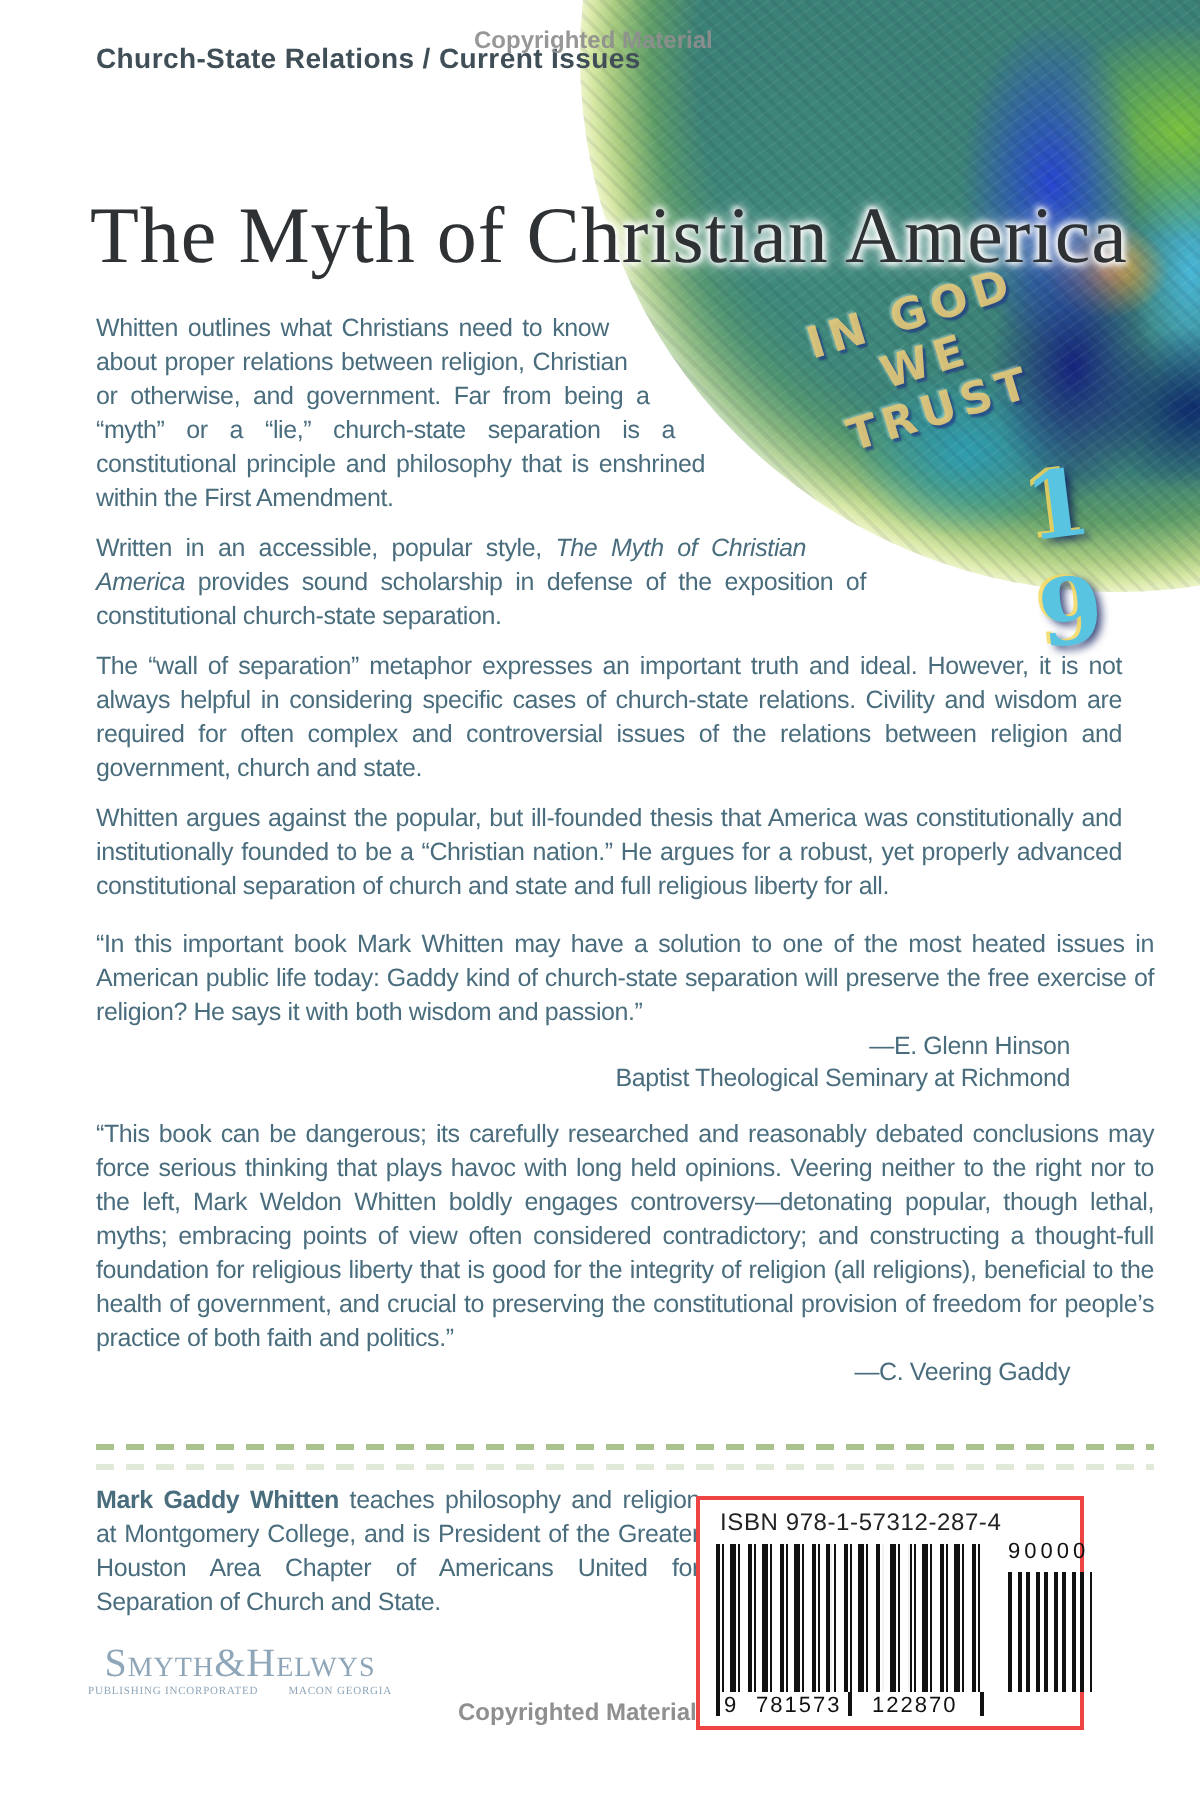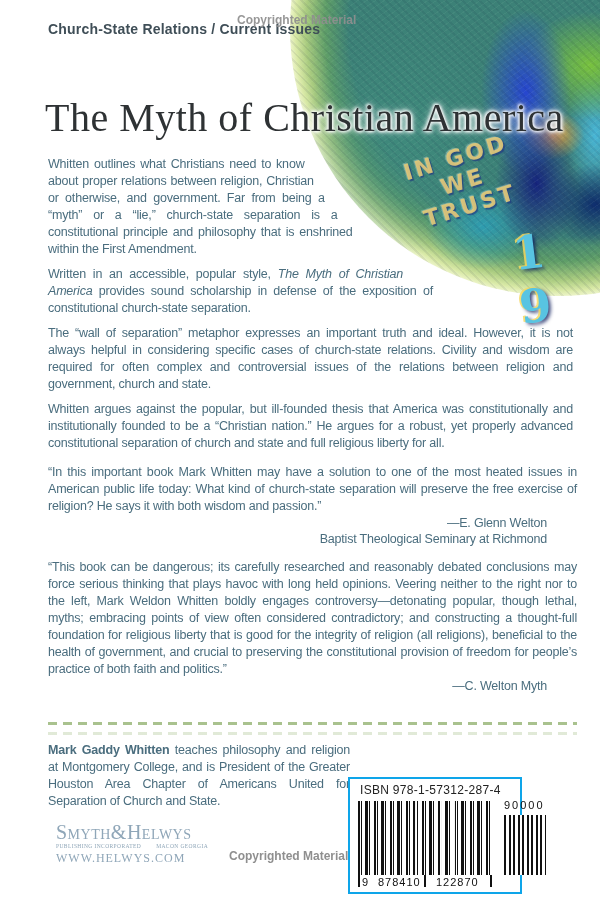--- a/index.html
+++ b/index.html
@@ -59,63 +59,63 @@
   
   .flow{
     position:absolute;left:48px;top:156px;width:529px;z-index:2;
     color:#4a6d7e;font-size:12.5px;line-height:17px;letter-spacing:-.2px;
     text-align:justify;
   }
   .coin-spacer{
     float:right;width:300px;height:150px;
     shape-outside:circle(278px at 281px -128px);shape-margin:6px;
   }
-  .flow p{margin:0 4px 8px 0;}
+  .flow p{margin:0 16px 8px 0;}
   .flow .quote{margin:12px 0 0 0;}
   .attr{margin:2px 0 0 0;text-align:right;padding-right:26px;line-height:16px;}
   .attr .line{display:block;}
   .q2{margin-top:16px;}
   em{font-style:italic;}
   
   .dash-line{
     position:absolute;left:48px;width:529px;height:3px;z-index:2;
     background:repeating-linear-gradient(90deg,#a9c28e 0 9px, transparent 9px 15px);
   }
   .dash1{top:722px;}
   .dash2{top:732px;opacity:.35;}
   
   .bio{
     position:absolute;left:48px;top:742px;width:302px;z-index:2;
     color:#4a6d7e;font-size:12.5px;line-height:17px;letter-spacing:-.2px;text-align:justify;
   }
   .bio b{font-weight:bold;}
   
   .isbn-box{
-    position:absolute;left:348px;top:748px;width:174px;height:117px;z-index:2;
-    border:2px solid #0ea5e9;background:#fff;box-sizing:border-box;margin-top:29px;
+    position:absolute;left:348px;top:748px;width:194px;height:117px;z-index:2;
+    border:2px solid #ef4444;background:#fff;box-sizing:border-box;
   }
   .isbn-label{position:absolute;left:10px;top:4px;font-size:12px;color:#222;letter-spacing:.3px;}
   .bars-main{
     position:absolute;left:8px;top:22px;width:134px;height:74px;
     background:
       repeating-linear-gradient(90deg, transparent 0 5px, rgba(255,255,255,.95) 5px 6px, transparent 6px 13px),
       repeating-linear-gradient(90deg, #111 0 2px, #fff 2px 3px, #111 3px 4px, #fff 4px 7px, #111 7px 10px, #fff 10px 11px, #111 11px 12px, #fff 12px 16px);
   }
   .guard{position:absolute;width:2px;height:12px;top:96px;background:#111;}
   .g1{left:8px;} .g2{left:74px;} .g3{left:140px;}
   .ean-digits{position:absolute;top:97px;font-size:11px;color:#111;letter-spacing:1px;}
   .d1{left:12px;} .d2{left:28px;} .d3{left:86px;}
   .addon-digits{position:absolute;left:154px;top:20px;width:46px;font-size:11px;color:#111;letter-spacing:2px;}
   .bars-addon{
     position:absolute;left:154px;top:36px;width:42px;height:60px;
     background:repeating-linear-gradient(90deg, #111 0 2px, #fff 2px 5px, #111 5px 7px, #fff 7px 9px);
   }
   
-  .logo{position:absolute;left:56px;top:822px;width:152px;z-index:2;color:#8fa6b8;
-        font-family:"Liberation Serif",serif;}
+  .logo{position:absolute;left:44px;top:822px;width:152px;z-index:2;color:#8fa6b8;
+        font-family:"Liberation Serif",serif;text-align:center;}
   .logo-name{font-variant:small-caps;font-size:20px;letter-spacing:.5px;line-height:20px;}
   .logo-sub{display:flex;justify-content:space-between;font-size:5.5px;letter-spacing:.4px;margin-top:1px;}
   .logo-url{font-variant:small-caps;font-size:12px;letter-spacing:1px;margin-top:2px;}
 </style>
 </head>
 <body>
 
 <div class="page">
 
   <div class="coin"></div>
@@ -130,54 +130,53 @@
 
   <div class="title">The Myth of Christian America</div>
 
   <div class="flow">
     <div class="coin-spacer"></div>
     <p>Whitten outlines what Christians need to know about proper relations between religion, Christian or otherwise, and government. Far from being a “myth” or a “lie,” church-state separation is a constitutional principle and philosophy that is enshrined within the First Amendment.</p>
     <p><span>Written in an accessible, popular style, </span><em>The Myth of Christian America</em><span> provides sound scholarship in defense of the exposition of constitutional church-state separation.</span></p>
     <p>The “wall of separation” metaphor expresses an important truth and ideal. However, it is not always helpful in considering specific cases of church-state relations. Civility and wisdom are required for often complex and controversial issues of the relations between religion and government, church and state.</p>
     <p>Whitten argues against the popular, but ill-founded thesis that America was constitutionally and institutionally founded to be a “Christian nation.” He argues for a robust, yet properly advanced constitutional separation of church and state and full religious liberty for all.</p>
 
-    <p class="quote">“In this important book Mark Whitten may have a solution to one of the most heated issues in American public life today: What kind of church-state separation will preserve the free exercise of religion? He says it with both wisdom and passion.”</p>
+    <p class="quote">“In this important book Mark Whitten may have a solution to one of the most heated issues in American public life today: Gaddy kind of church-state separation will preserve the free exercise of religion? He says it with both wisdom and passion.”</p>
     <p class="attr">
-      <span class="line">—E. Glenn Welton</span>
+      <span class="line">—E. Glenn Hinson</span>
       <span class="line">Baptist Theological Seminary at Richmond</span>
     </p>
 
     <p class="quote q2">“This book can be dangerous; its carefully researched and reasonably debated conclusions may force serious thinking that plays havoc with long held opinions. Veering neither to the right nor to the left, Mark Weldon Whitten boldly engages controversy—detonating popular, though lethal, myths; embracing points of view often considered contradictory; and constructing a thought-full foundation for religious liberty that is good for the integrity of religion (all religions), beneficial to the health of government, and crucial to preserving the constitutional provision of freedom for people’s practice of both faith and politics.”</p>
     <p class="attr">
-      <span class="line">—C. Welton Myth</span>
+      <span class="line">—C. Veering Gaddy</span>
     </p>
   </div>
 
   <div class="dash-line dash1"></div>
   <div class="dash-line dash2"></div>
 
   <div class="bio"><b>Mark Gaddy Whitten</b><span> teaches philosophy and religion at Montgomery College, and is President of the Greater Houston Area Chapter of Americans United for Separation of Church and State.</span></div>
 
   <div class="isbn-box">
     <div class="isbn-label">ISBN 978-1-57312-287-4</div>
     <div class="bars-main"></div>
     <div class="guard g1"></div>
     <div class="guard g2"></div>
     <div class="guard g3"></div>
     <div class="ean-digits d1">9</div>
-    <div class="ean-digits d2">878410</div>
+    <div class="ean-digits d2">781573</div>
     <div class="ean-digits d3">122870</div>
     <div class="addon-digits">90000</div>
     <div class="bars-addon"></div>
   </div>
 
   <div class="logo">
     <div class="logo-name">Smyth&amp;Helwys</div>
     <div class="logo-sub">
       <span>PUBLISHING INCORPORATED</span>
       <span>MACON GEORGIA</span>
     </div>
-    <div class="logo-url">WWW.HELWYS.COM</div>
   </div>
 
   <div class="cm-bottom">Copyrighted Material</div>
 
 </div>
 
 </body></html>

